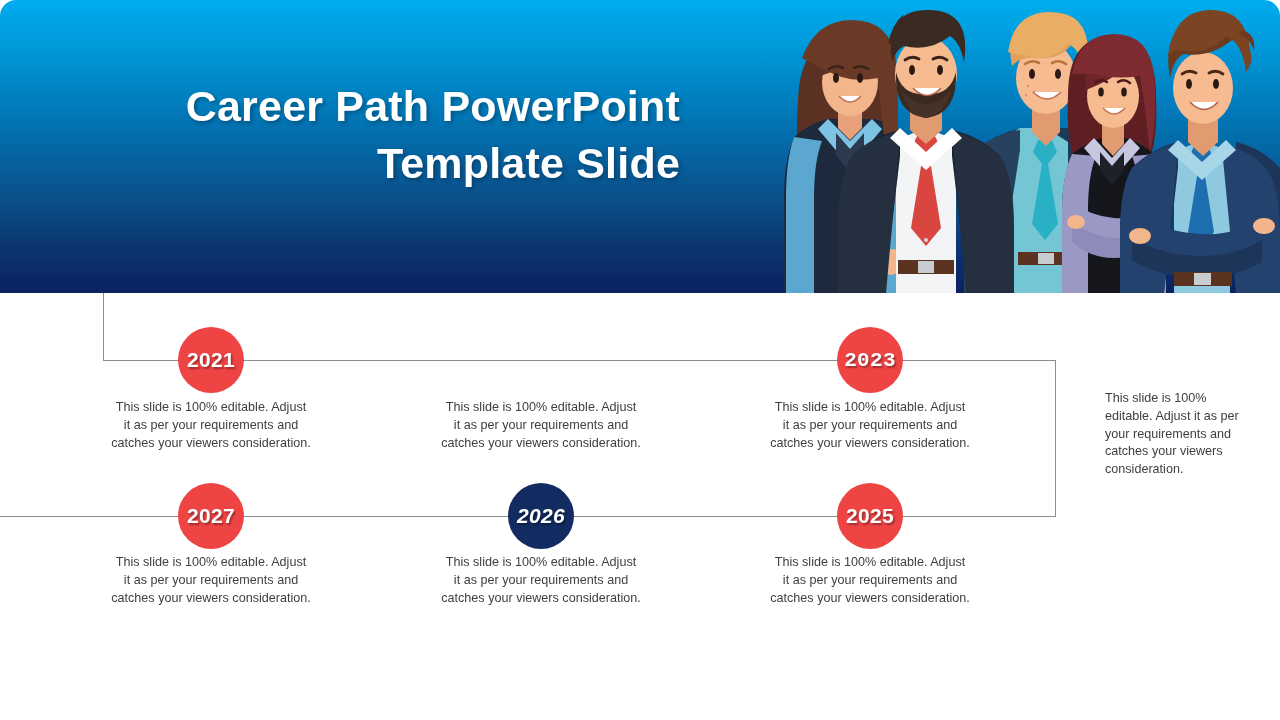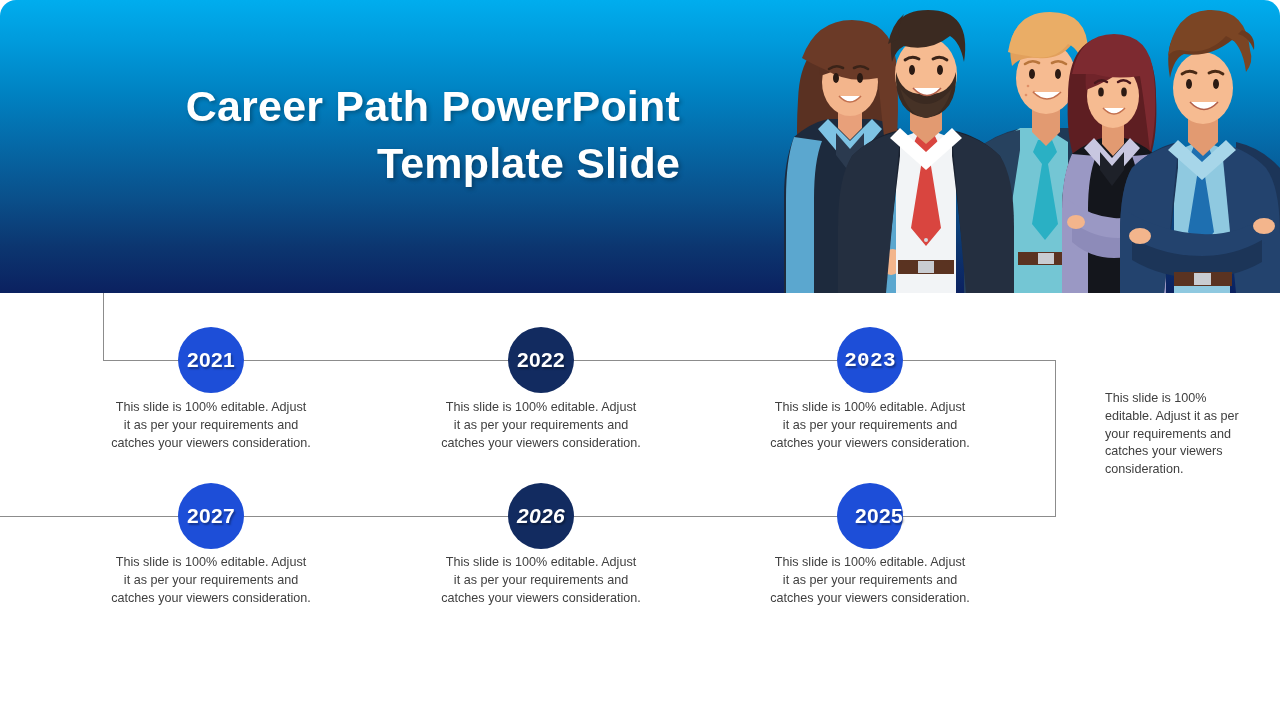--- a/index.html
+++ b/index.html
@@ -77,21 +77,21 @@
     display: flex;
     align-items: center;
     justify-content: center;
     color: #ffffff;
     font-size: 21px;
     font-weight: bold;
     letter-spacing: 0.3px;
     text-shadow: 1.5px 1.5px 2px rgba(0,0,0,0.35);
     z-index: 5;
   }
-  .node.light { background: #1d4ed8; }
+  .node.light { background: #ef4444; }
   .node.dark  { background: #122B60; }
 
   
   .desc {
     position: absolute;
     color: #404040;
     font-size: 12.6px;
     line-height: 17.8px;
     text-align: center;
     width: 200px;
@@ -306,33 +306,30 @@
 
   <div class="conn v" style="left:1055px; top:360px; height:156px;"></div>
 
   <div class="conn h" style="left:0px; top:516px; width:1056px;"></div>
 
   <div class="node light" style="left:178px; top:327px;">
     <span>2021</span>
   </div>
   <div class="desc" style="left:111px; top:399px;">This slide is 100% editable. Adjust it as per your requirements and catches your viewers consideration.</div>
 
-  <div class="node dark" style="left:508px; top:327px;">
-    <span>2022</span>
-  </div>
   <div class="desc" style="left:441px; top:399px;">This slide is 100% editable. Adjust it as per your requirements and catches your viewers consideration.</div>
 
   <div class="node light" style="left:837px; top:327px;font-family:Liberation Mono, monospace;">
     <span>2023</span>
   </div>
   <div class="desc" style="left:770px; top:399px;">This slide is 100% editable. Adjust it as per your requirements and catches your viewers consideration.</div>
 
   <div class="desc left-al" style="left:1105px; top:390px;">This slide is 100% editable. Adjust it as per your requirements and catches your viewers consideration.</div>
 
-  <div class="node light" style="left:837px; top:483px;justify-content:flex-end;">
+  <div class="node light" style="left:837px; top:483px;">
     <span>2025</span>
   </div>
   <div class="desc" style="left:770px; top:554px;">This slide is 100% editable. Adjust it as per your requirements and catches your viewers consideration.</div>
 
   <div class="node dark" style="left:508px; top:483px;font-style:italic;">
     <span>2026</span>
   </div>
   <div class="desc" style="left:441px; top:554px;">This slide is 100% editable. Adjust it as per your requirements and catches your viewers consideration.</div>
 
   <div class="node light" style="left:178px; top:483px;">

